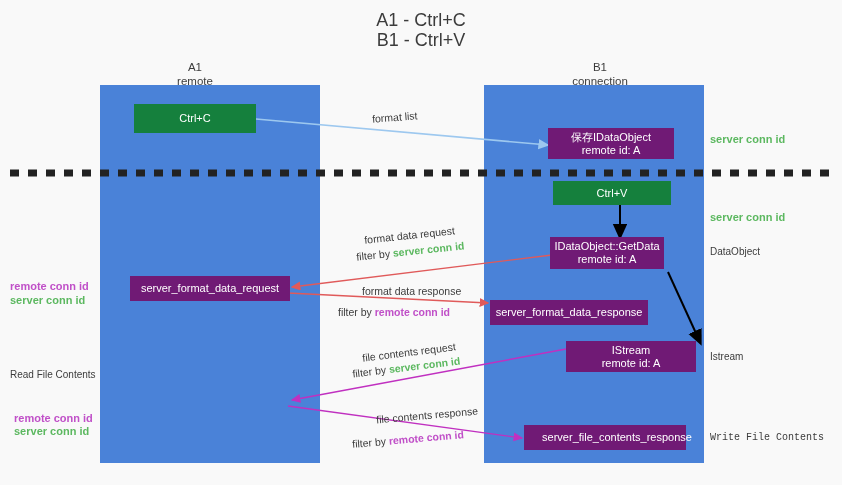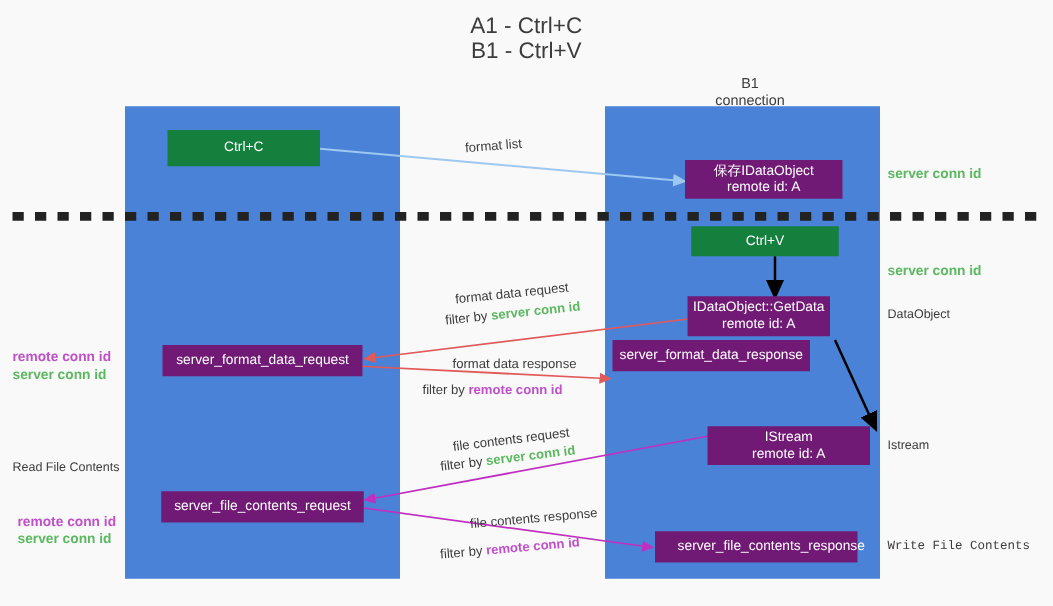--- a/index.html
+++ b/index.html
@@ -96,20 +96,22 @@
   }
 </style>
 </head>
 <body>
 
 <div id="stage">
 
   <div class="title">A1 - Ctrl+C
 B1 - Ctrl+V</div>
 
+  <div class="col-head" style="left:120px; top:60px; width:150px;">A1
+remote</div>
   <div class="col-head" style="left:525px; top:60px; width:150px;">B1
 connection</div>
 
   <div class="lane" style="left:100px; top:85px; width:220px; height:378px;"></div>
   <div class="lane" style="left:484px; top:85px; width:220px; height:378px;"></div>
 
   <svg class="overlay">
     <defs>
       <marker id="ah-blue" markerWidth="7" markerHeight="7" refX="6" refY="3.2" orient="auto">
         <path d="M0,0 L7,3.2 L0,6.4 z" fill="#9dc8ef"></path>
@@ -150,23 +152,22 @@
   <div class="node green" style="left:553px; top:181px; width:118px; height:24px;">Ctrl+V</div>
 
   <div class="node orange" style="left:550px; top:237px; width:114px; height:32px;">IDataObject::GetData
 remote id: A</div>
 
   <div class="node orange" style="left:566px; top:341px; width:130px; height:31px;">IStream
 remote id: A</div>
 
   <div class="node orange" style="left:130px; top:276px; width:160px; height:25px;">server_format_data_request</div>
 
-  <div class="node orange" style="left:490px; top:272px; width:158px; height:25px;">server_format_data_response</div>
-
-  <div class="node orange" style="left:129px; top:393px; width:162px; height:25px;">server_file_contents_request</div>
+  <div class="node orange" style="left:490px; top:300px; width:158px; height:25px;">server_format_data_response</div>
+
 
   <div class="node orange" style="left:524px; top:425px; width:162px; height:25px;padding-left:24px;">server_file_contents_response</div>
 
   <div class="edge-label" style="left:372px; top:110px; transform:rotate(-4.5deg);">format list</div>
 
   <div class="edge-label" style="left:364px; top:228px; transform:rotate(-6deg);">format data request</div>
   <div class="edge-label" style="left:356px; top:244px; transform:rotate(-6deg);">
     <span>filter by </span><span class="green-t">server conn id</span>
   </div>
 

